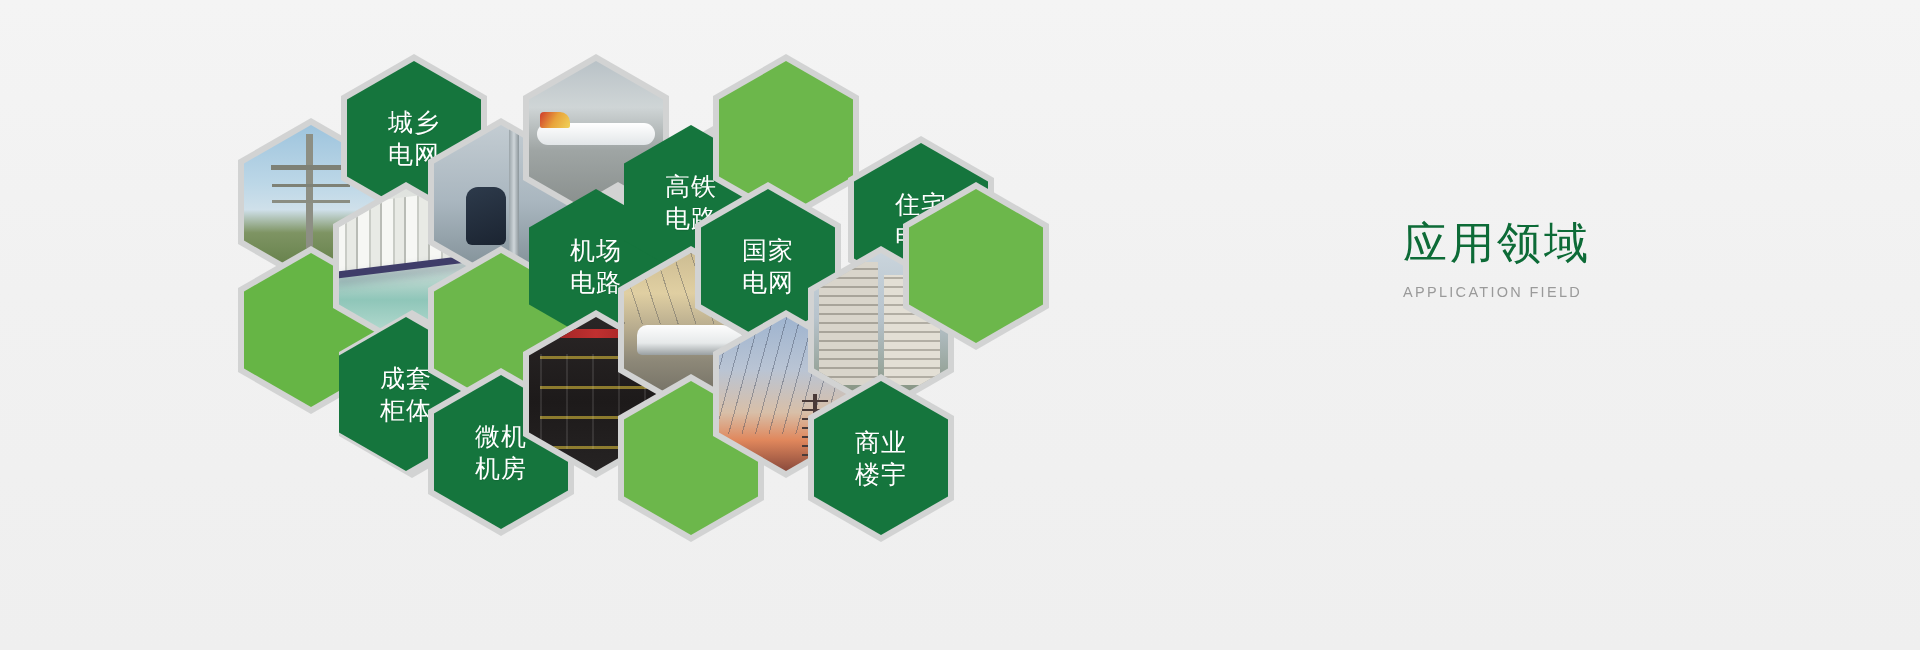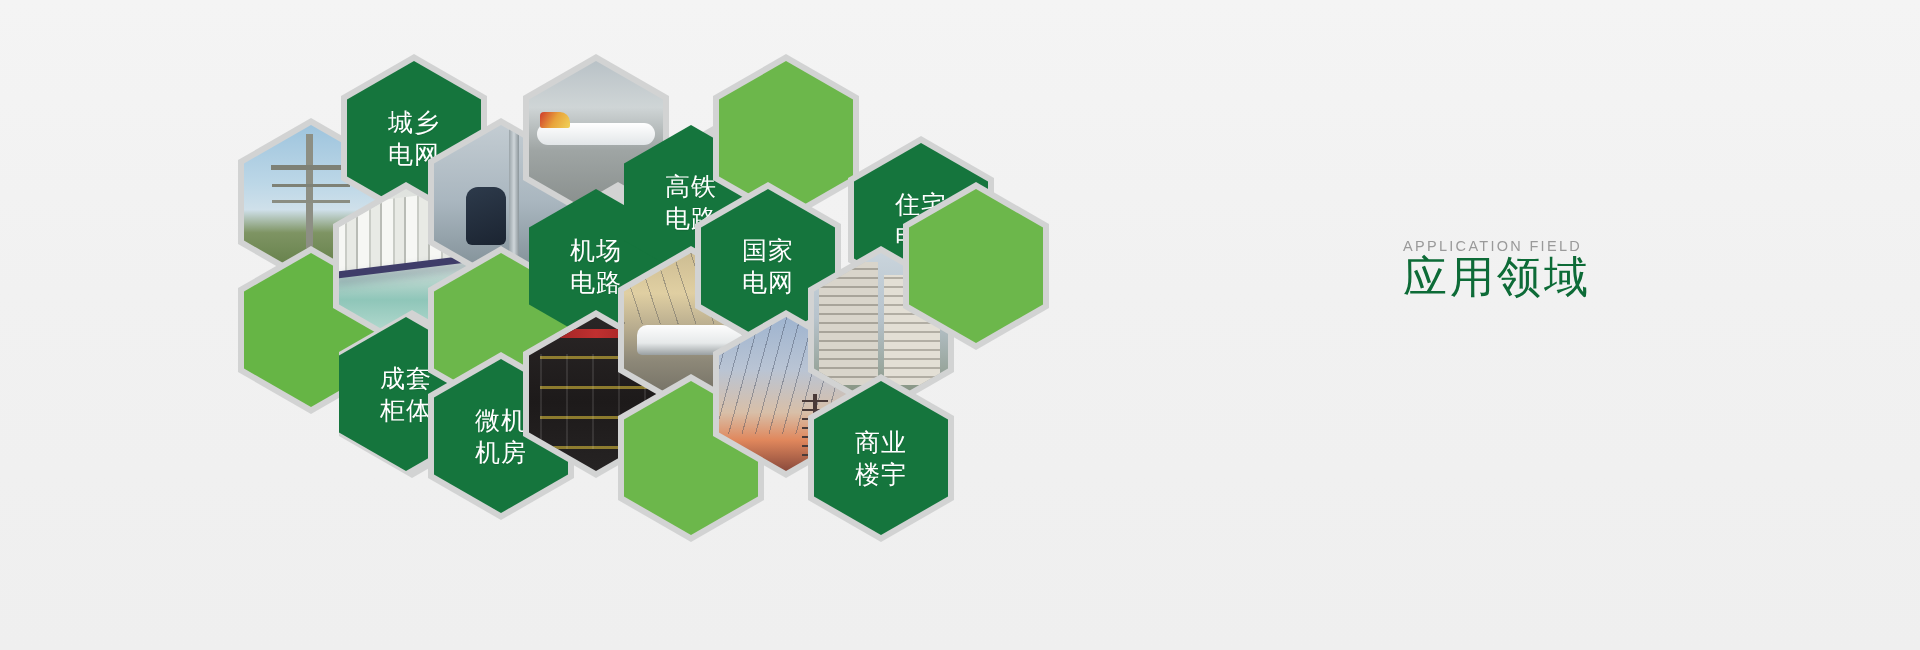--- a/index.html
+++ b/index.html
@@ -269,21 +269,21 @@
     <div class="hex-wrap" style="left:428px; top:118px;">
       <div class="hex-outer"></div>
       <div class="hex hex-inner">
         <div class="ph ph-worker"></div>
       </div>
     </div>
     <div class="hex-wrap" style="left:428px; top:246px;">
       <div class="hex-outer"></div>
       <div class="hex hex-inner plain-b"></div>
     </div>
-    <div class="hex-wrap" style="left:428px; top:352px;">
+    <div class="hex-wrap" style="left:428px; top:368px;">
       <div class="hex-outer"></div>
       <div class="hex hex-inner label">
         <div class="hex-text">
           <span>微机</span>
           <span>机房</span>
         </div>
       </div>
     </div>
 
     <div class="hex-wrap" style="left:523px; top:54px;">
@@ -374,17 +374,17 @@
     </div>
 
     <div class="hex-wrap" style="left:903px; top:182px;">
       <div class="hex-outer"></div>
       <div class="hex hex-inner plain-b"></div>
     </div>
 
   </div>
 
   <div id="textblock">
+    <div id="title">应用领域</div>
     <div id="subtitle">APPLICATION FIELD</div>
-    <div id="title">应用领域</div>
   </div>
 
 </div>
 
 </body></html>

